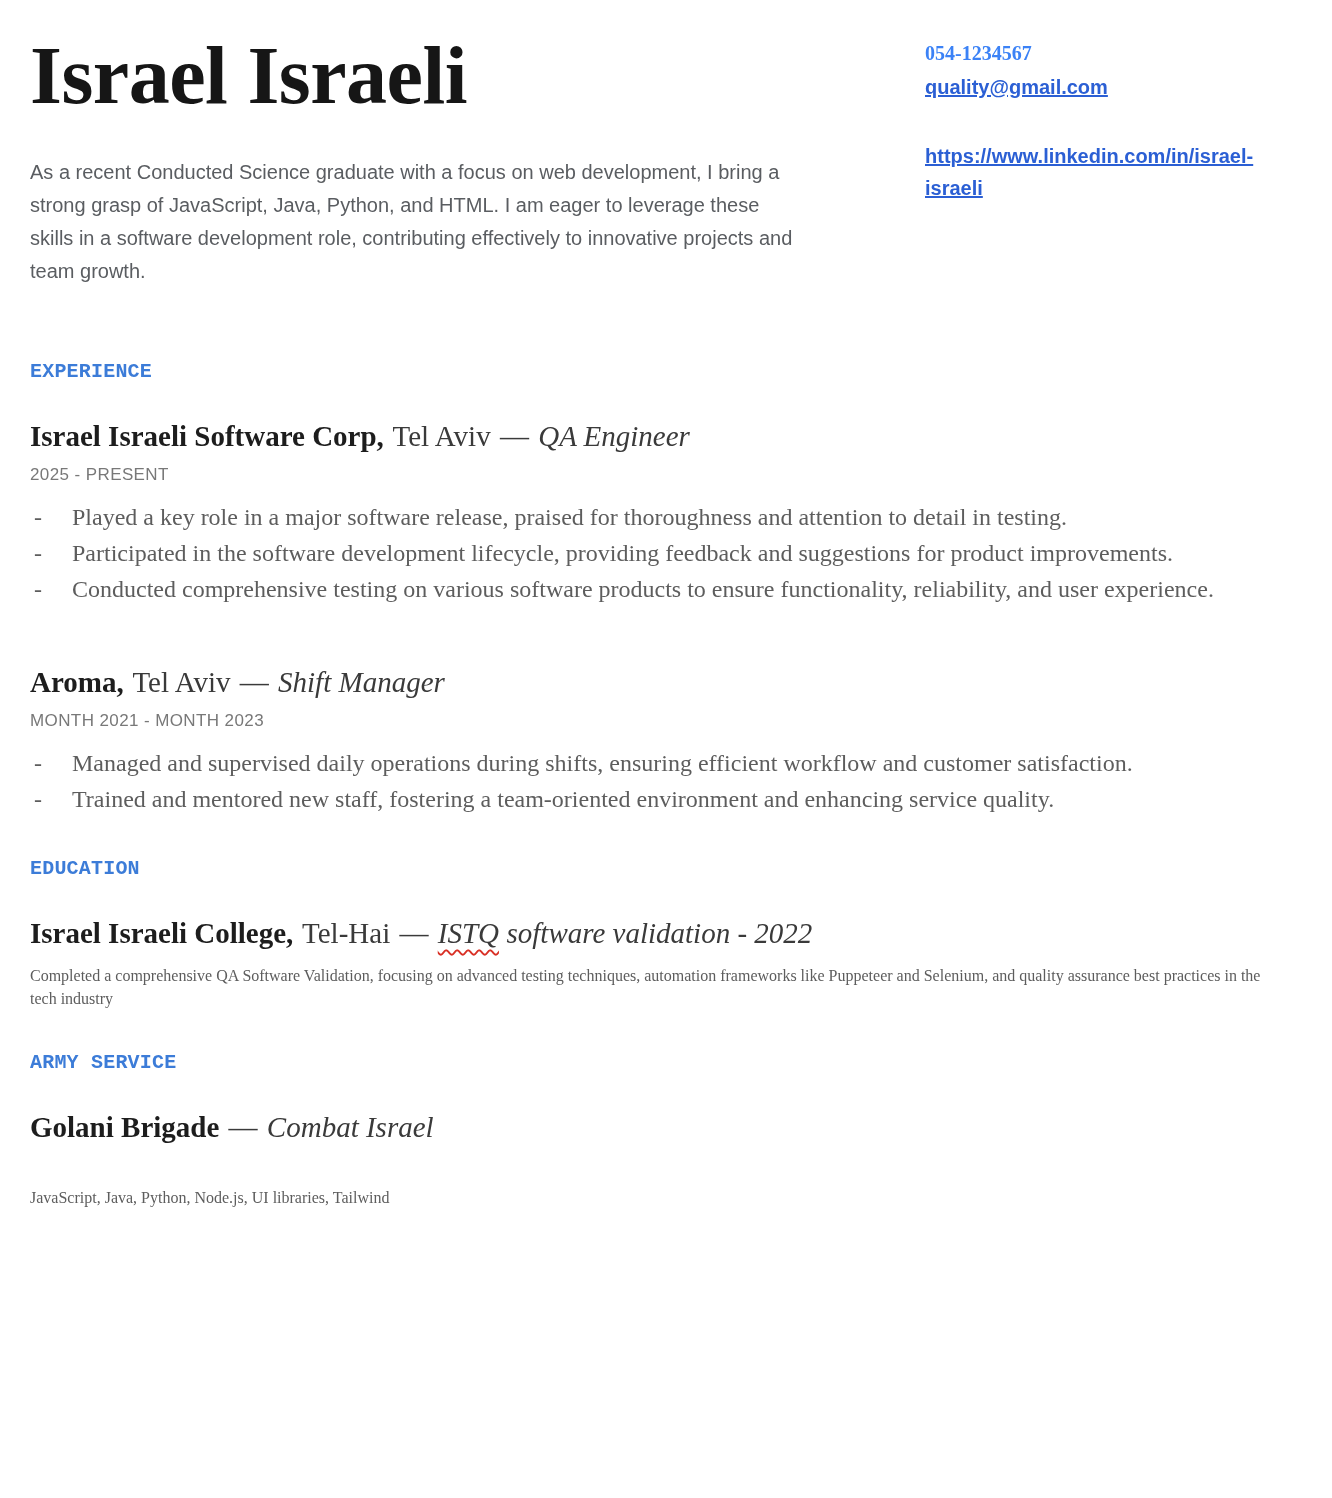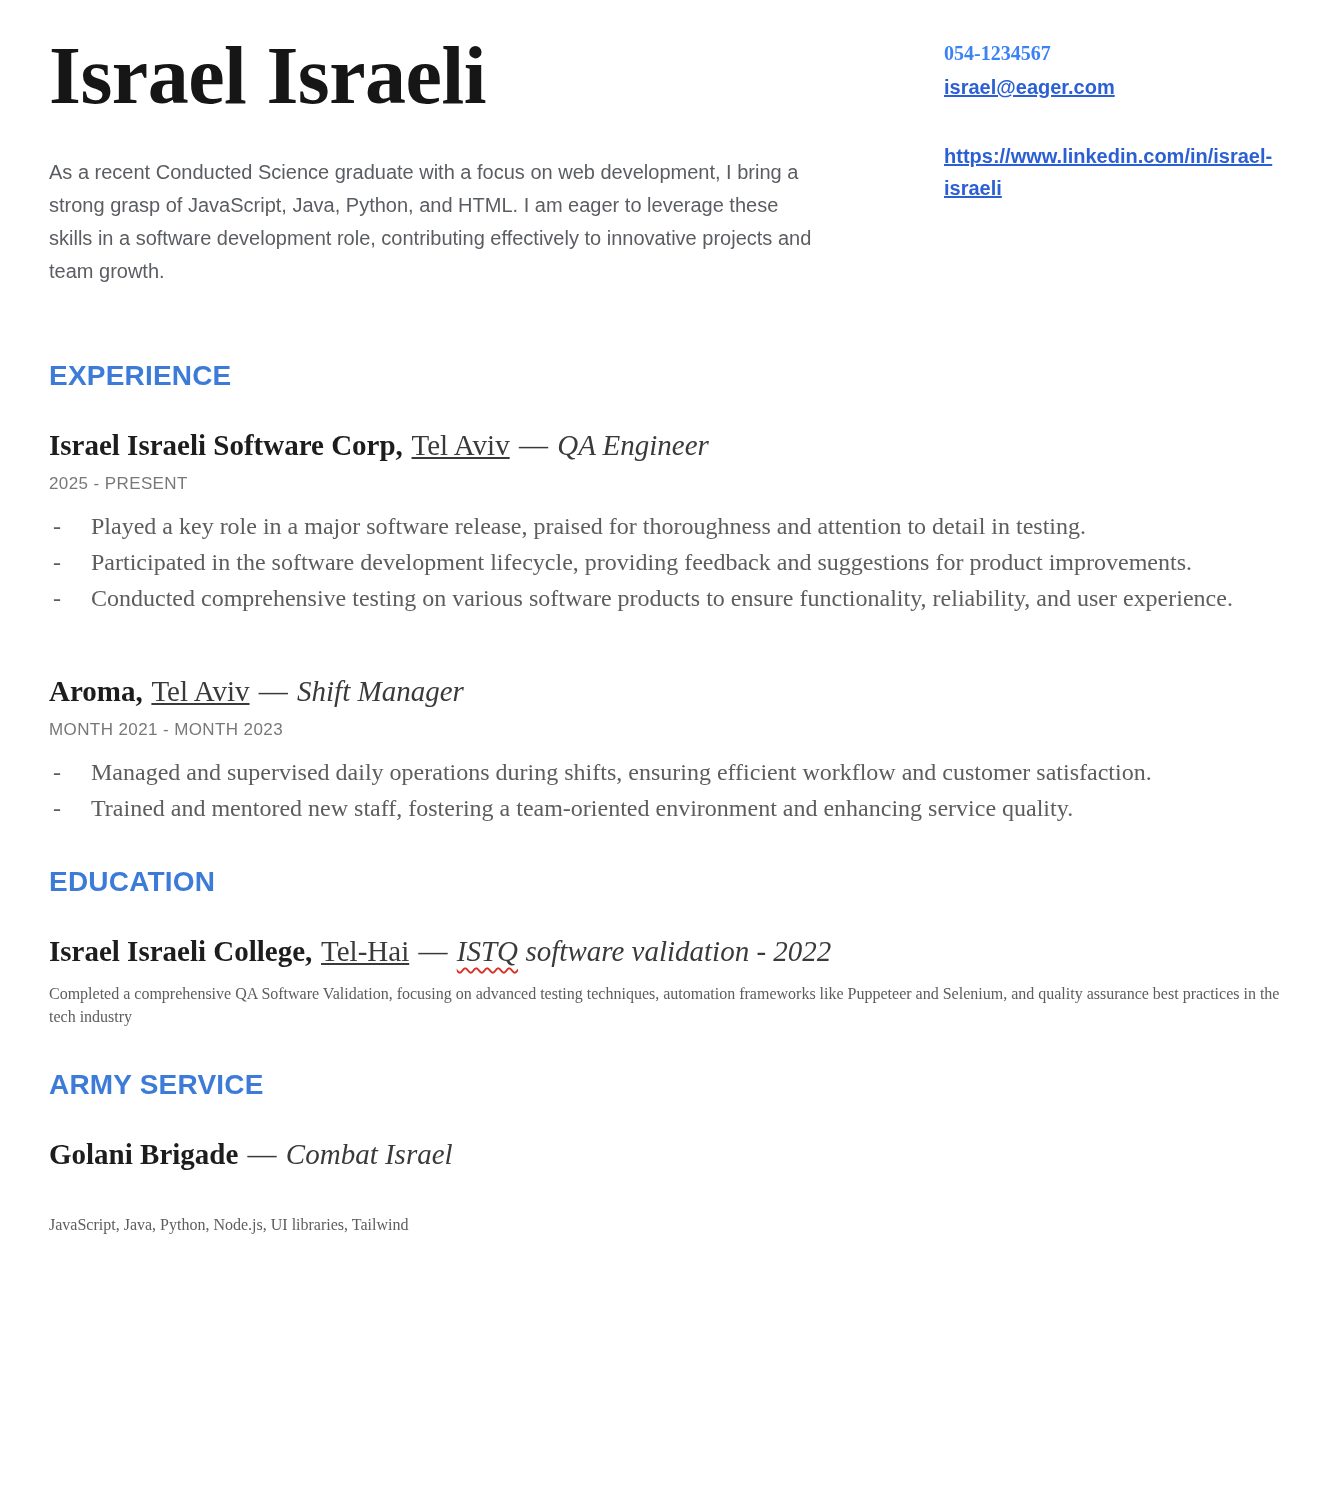--- a/index.html
+++ b/index.html
@@ -7,21 +7,21 @@
     --link:#2b5fd4;
     --squiggle:#d93025;
     --caret:#2a2a2a;
   }
   *{box-sizing:border-box;}
   html,body{margin:0;padding:0;}
   body{
     width:1332px;height:1498px;background:#ffffff;overflow:hidden;
     font-family:"Liberation Sans","DejaVu Sans",sans-serif;
   }
-  .page{padding:30px 30px 0 30px;margin-left:19px;}
+  .page{padding:30px 30px 0 30px;}
 
   
   .header{display:flex;align-items:flex-start;}
   .header-left{width:860px;flex:none;}
   .header-right{margin-left:35px;width:360px;flex:none;padding-top:6px;}
 
   h1.name{
     margin:0;font-family:"Liberation Serif","DejaVu Serif",serif;
     font-weight:700;font-size:82px;line-height:1.12;color:#161616;
     letter-spacing:-0.5px;
@@ -33,36 +33,37 @@
   .contact{font-size:20px;font-weight:700;line-height:1.7;}
   .phone{color:#3b82f6;font-family:Liberation Serif, serif;}
   a.clink{
     display:block;color:var(--link);text-decoration:underline;cursor:pointer;
   }
   a.linkedin{width:334px;overflow-wrap:anywhere;line-height:1.6;}
   .contact-gap{height:36px;}
 
   
   h2.shead{
-    margin:0;font-size:28px;font-weight:700;color:var(--heading);
+    margin:0;font-size:20px;font-weight:700;color:var(--heading);
     letter-spacing:0.2px;
+    font-family:Liberation Mono, monospace;
   }
   .s-experience{margin-top:72px;}
   .s-education{margin-top:40px;}
   .s-army{margin-top:40px;}
   .s-skills{margin-top:40px;}
 
   .entry{margin-top:34px;}
   .entry.second{margin-top:56px;}
   h3.etitle{
     margin:0;font-family:"Liberation Serif","DejaVu Serif",serif;
     font-weight:400;font-size:29px;line-height:1.35;color:#3a3a3a;
   }
   .etitle .bold{font-weight:700;color:#1d1d1d;}
-  .etitle .loc{margin-left:0.30em;text-decoration:underline;}
+  .etitle .loc{margin-left:0.30em;}
   .etitle .sep{margin:0 0.32em;color:#3a3a3a;}
   .etitle .ital{font-style:italic;}
   .etitle .rest{margin-left:0.26em;}
   .squiggle{
     text-decoration-line:underline;
     text-decoration-style:wavy;
     text-decoration-color:var(--squiggle);
     text-decoration-thickness:1.5px;
     text-underline-offset:6px;
   }
@@ -96,21 +97,21 @@
 
 <div class="page">
 
   <header class="header">
     <div class="header-left">
       <h1 class="name">Israel Israeli</h1>
       <p class="summary">As a recent Conducted Science graduate with a focus on web development, I bring a strong grasp of JavaScript, Java, Python, and HTML. I am eager to leverage these skills in a software development role, contributing effectively to innovative projects and team growth.</p>
     </div>
     <div class="header-right contact">
       <div class="phone">054-1234567</div>
-      <a class="clink">israel@eager.com</a>
+      <a class="clink">quality@gmail.com</a>
       <div class="contact-gap"></div>
       <a class="clink linkedin">https://www.linkedin.com/in/israel-israeli</a>
     </div>
   </header>
 
   <section class="s-experience">
     <h2 class="shead">EXPERIENCE</h2>
 
     <div class="entry">
       <h3 class="etitle">

